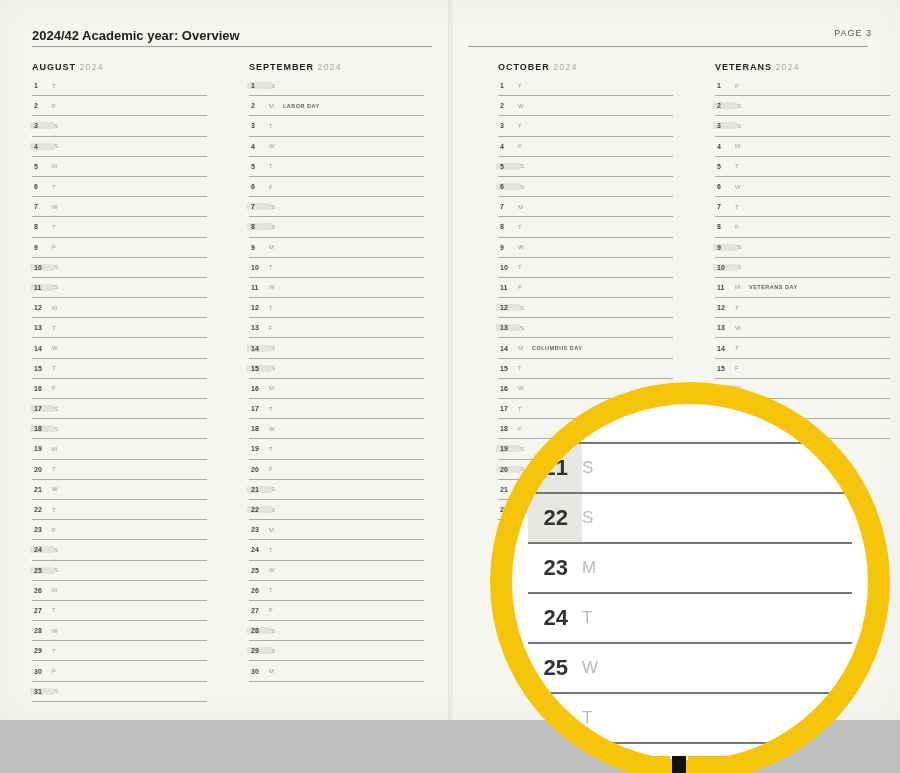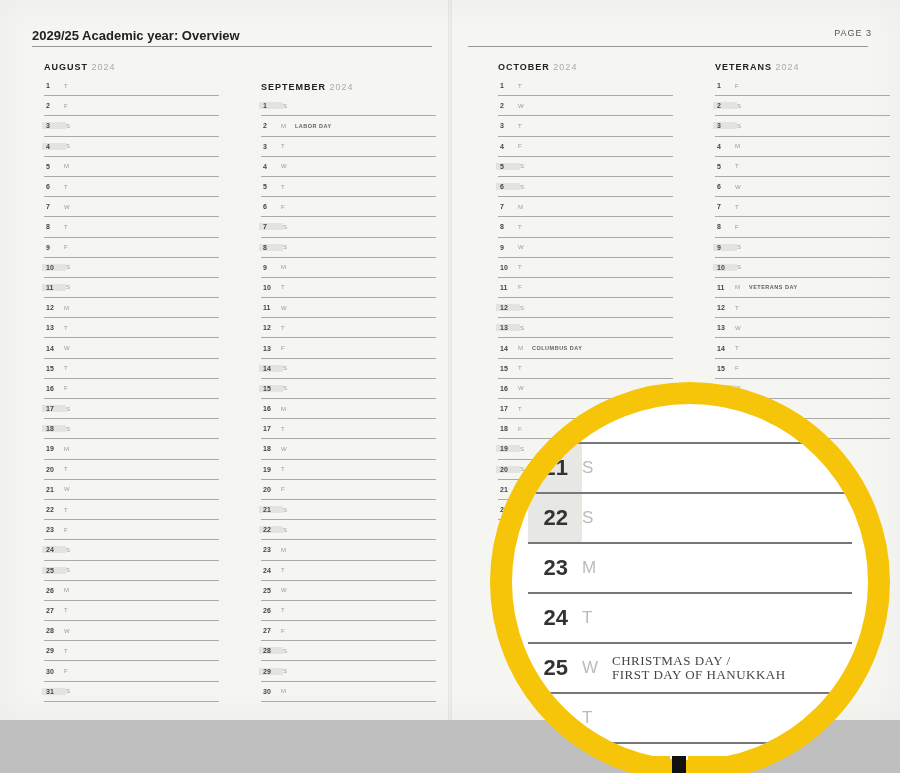--- a/index.html
+++ b/index.html
@@ -52,21 +52,21 @@
   }
   .hr-top.left  { left: 32px;  width: 400px; }
   .hr-top.right { right: 32px; width: 400px; }
 
   .months {
     position: absolute;
     top: 62px;
     display: flex;
     gap: 42px;
   }
-  .months.leftp  { left: 44px; align-items: flex-end; }
+  .months.leftp  { left: 32px; }
   .months.rightp { left: 498px; }
 
   .month {
     width: 175px;
   }
   .month-title {
     font-size: 9px;
     letter-spacing: 1px;
     color: #222;
     margin-bottom: 4px;
@@ -175,21 +175,21 @@
     height: 38px;
     background: #111;
   }
 </style>
 </head>
 <body>
 
 <div class="paper">
   <div class="spine"></div>
 
-  <div class="header-left">2029/25 Academic year: Overview</div>
+  <div class="header-left">2024/42 Academic year: Overview</div>
   <div class="header-right">PAGE 3</div>
   <div class="hr-top left"></div>
   <div class="hr-top right"></div>
 
   <div class="months leftp" id="months-left">
       <div class="month">
         <div class="month-title"><b>AUGUST</b> <span class="yr">2024</span></div>
         <div class="day">
           <div class="num">1</div>
           <div class="dow">T</div>
@@ -638,21 +638,20 @@
         <div class="mnum">23</div>
         <div class="mdow">M</div>
       </div>
       <div class="mrow">
         <div class="mnum">24</div>
         <div class="mdow">T</div>
       </div>
       <div class="mrow">
         <div class="mnum">25</div>
         <div class="mdow">W</div>
-        <div class="mnote">CHRISTMAS DAY /<br>FIRST DAY OF HANUKKAH</div>
       </div>
       <div class="mrow">
         <div class="mnum">26</div>
         <div class="mdow">T</div>
       </div>
     </div>
 </div>
 <div class="ribbon r1"></div>
 <div class="ribbon-gap"></div>
 <div class="ribbon r2"></div>

